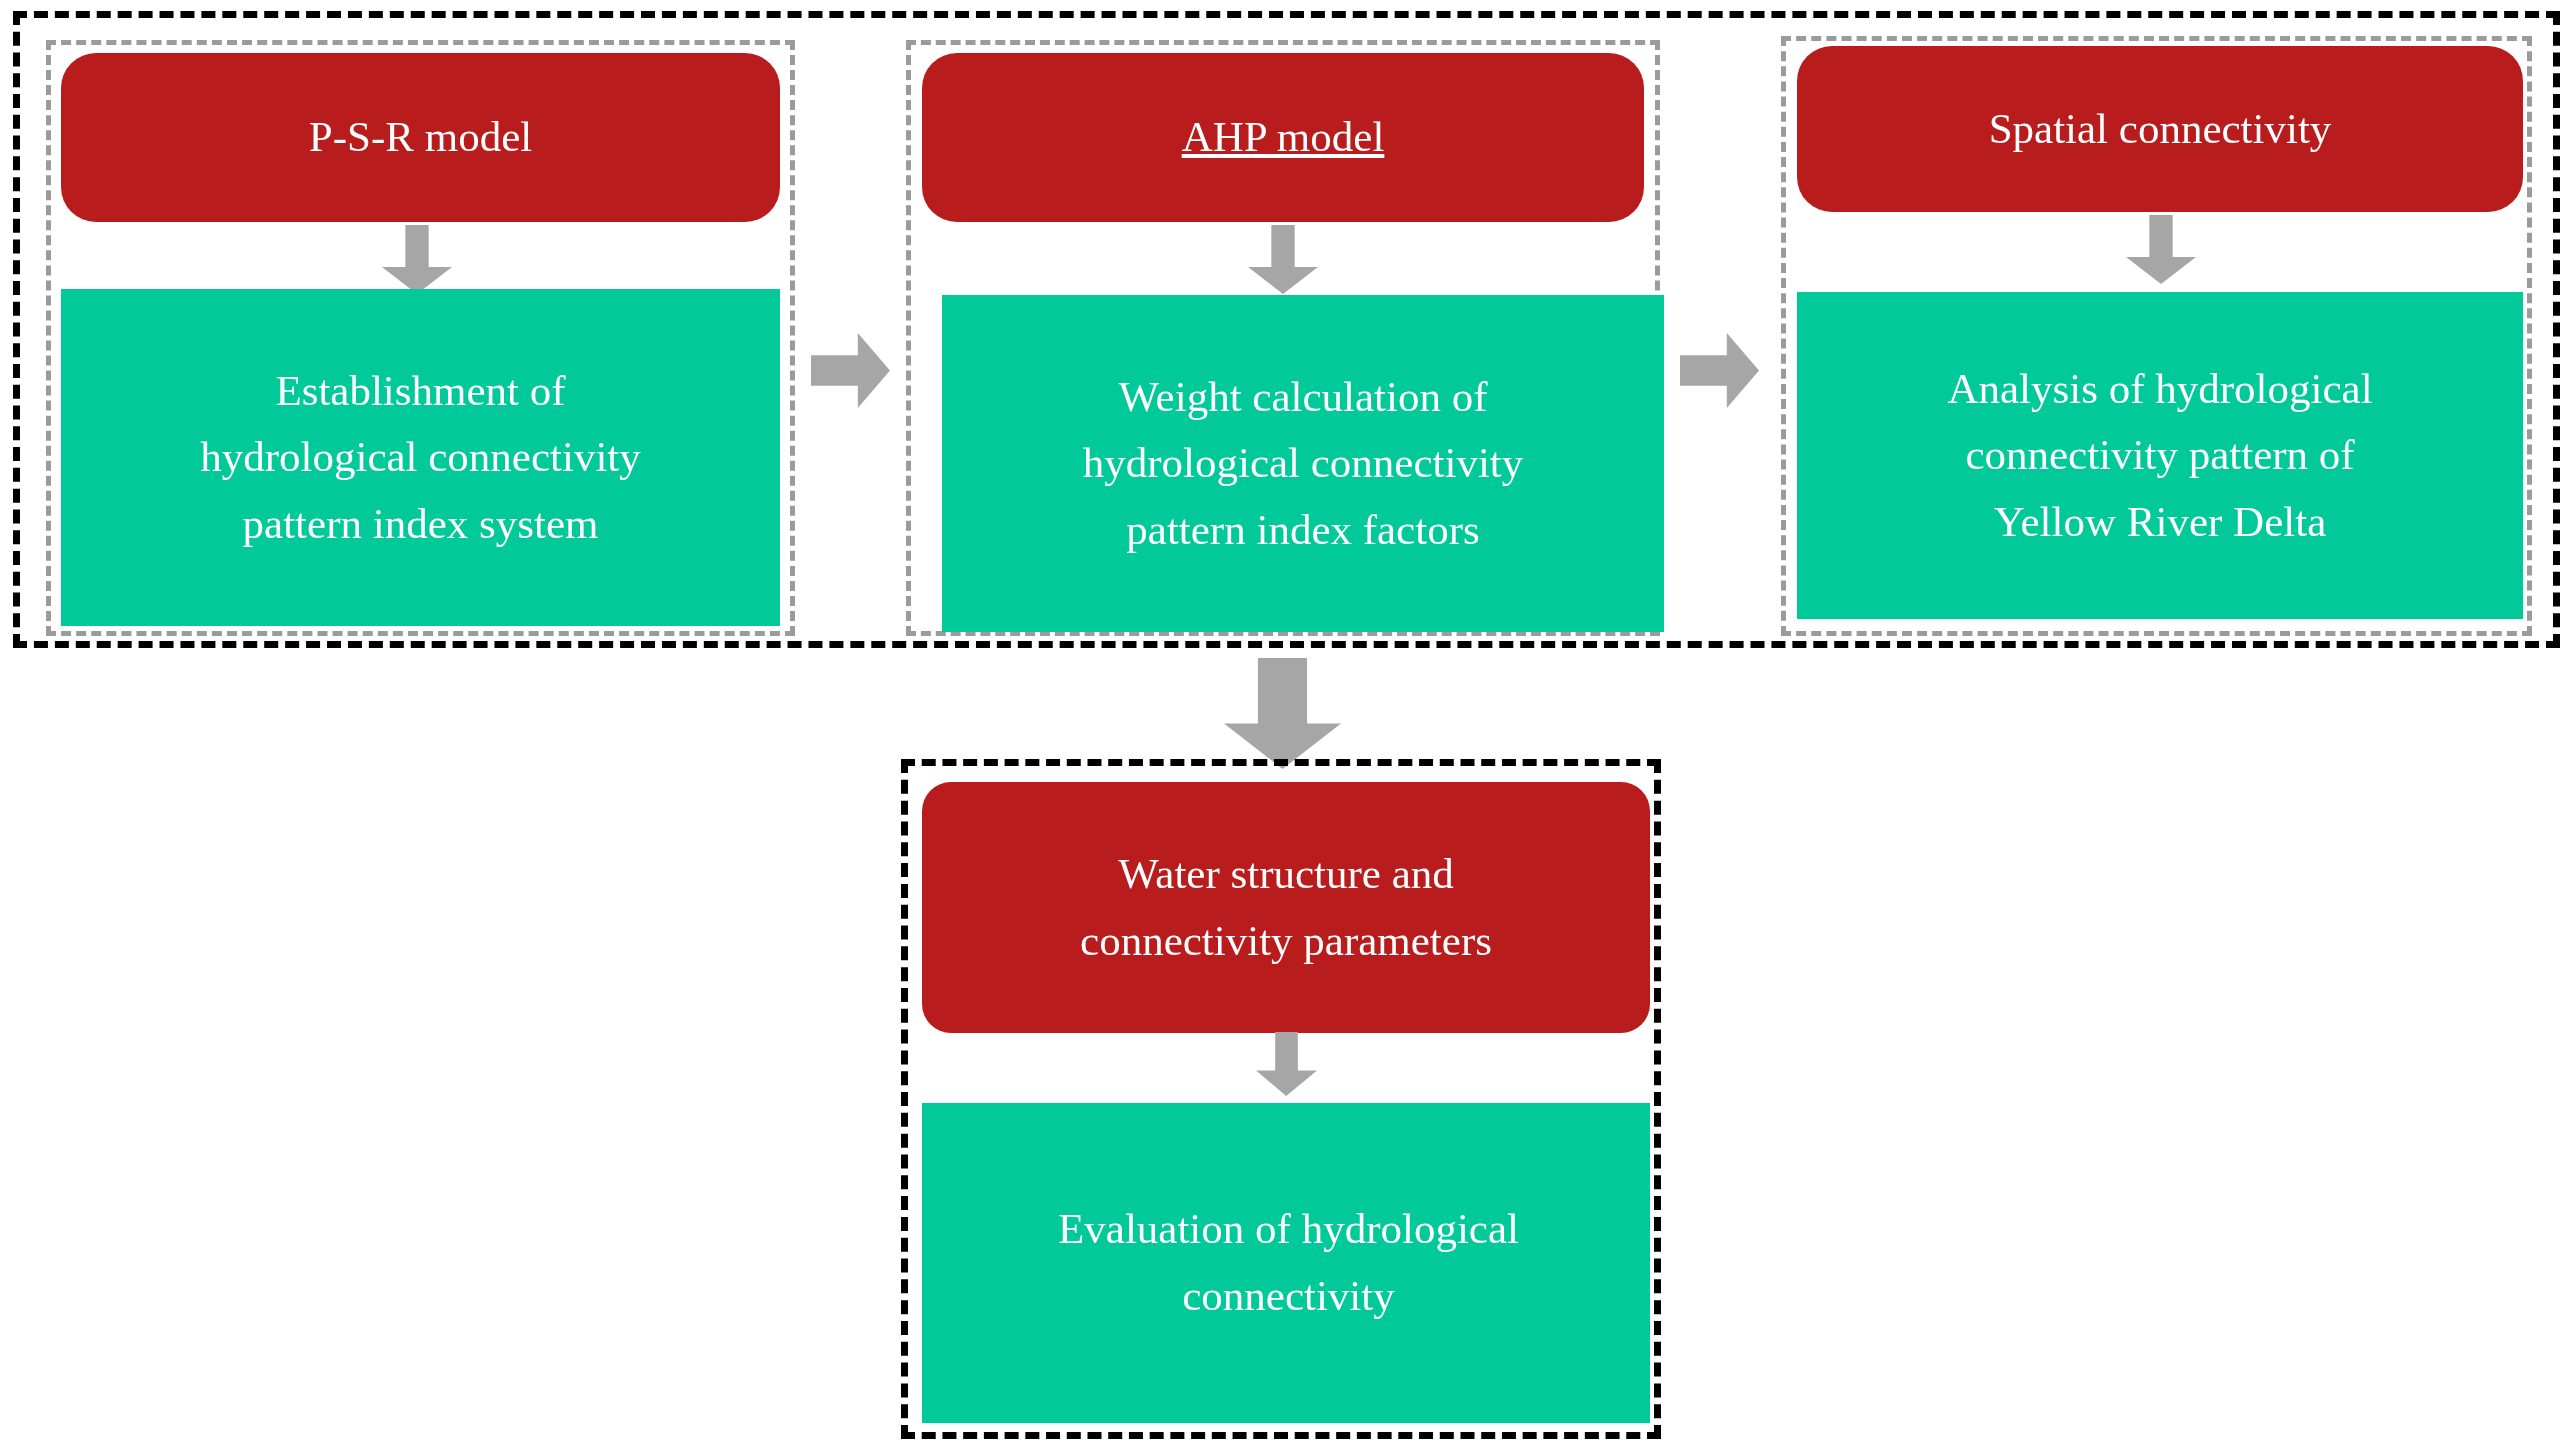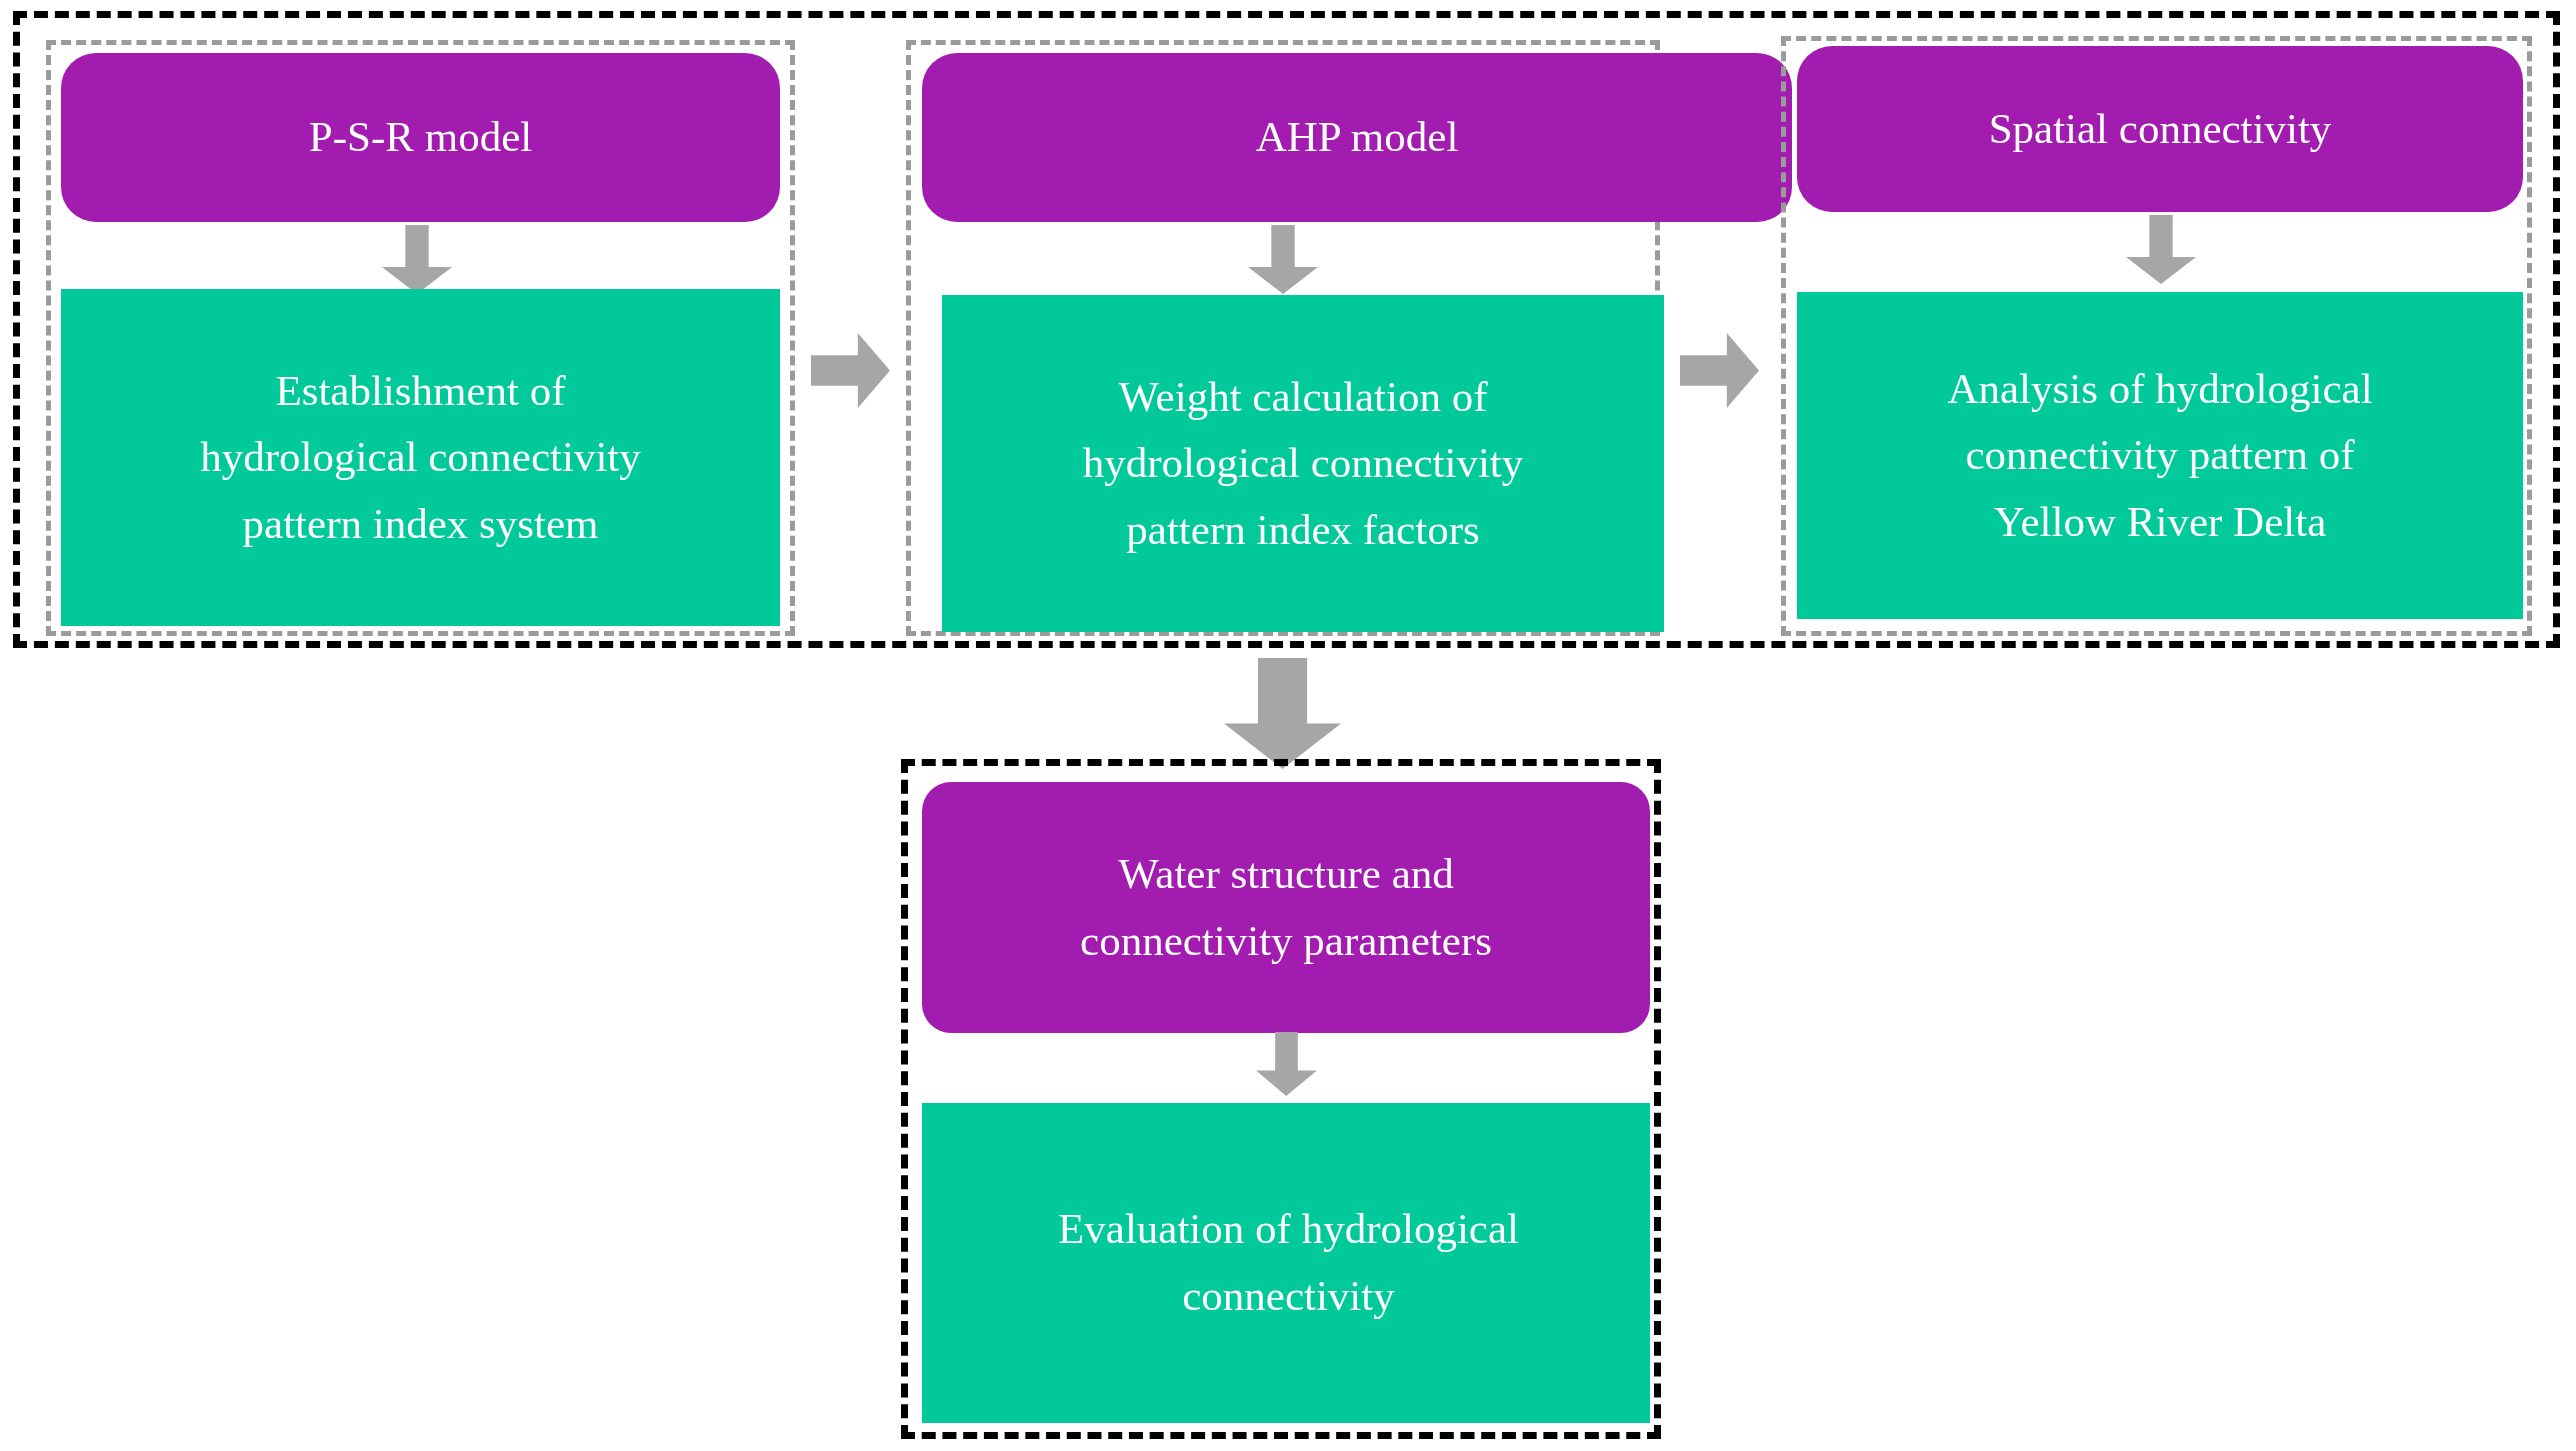--- a/index.html
+++ b/index.html
@@ -36,21 +36,21 @@
     box-sizing:border-box;
     display:flex;
     align-items:center;
     justify-content:center;
     text-align:center;
     color:#ffffff;
     line-height:1.55;
     padding:0 15px;
   }
   .node.purple{
-    background:#a21caf;
+    background:#b91c1c;
     border-radius:35px;
   }
   .node.green{
     background:#02C99A;
     border-radius:0;
   }
   .node .txt{
     display:block;
     width:100%;
     white-space:pre-line;
@@ -97,21 +97,21 @@
   </div>
 
   <div class="arrow-right" style="left:811px; top:333px; width:79px; height:75px;">
     <svg viewBox="0 0 135 128" preserveAspectRatio="none" aria-hidden="true">
       <polygon class="ar-fill" points="0,38 80,38 80,0 135,64 80,128 80,90 0,90"></polygon>
     </svg>
   </div>
 
   <div class="inner-dash" style="left:906px; top:40px; width:754px; height:596px;"></div>
 
-  <div class="node purple fs-title" style="left:922px; top:53px; width:870px; height:169px;">
+  <div class="node purple fs-title" style="left:922px; top:53px; width:722px; height:169px;text-decoration:underline;">
     <span class="txt">AHP model</span>
   </div>
 
   <div class="arrow-down" style="left:1248px; top:225px; width:70px; height:69px;">
     <svg viewBox="0 0 120 118" preserveAspectRatio="none" aria-hidden="true">
       <polygon class="ar-fill" points="40,0 80,0 80,72 120,72 60,118 0,72 40,72"></polygon>
     </svg>
   </div>
 
   <div class="node green fs-body" style="left:922px; top:295px; width:722px; height:337px;margin-left:20px;">

